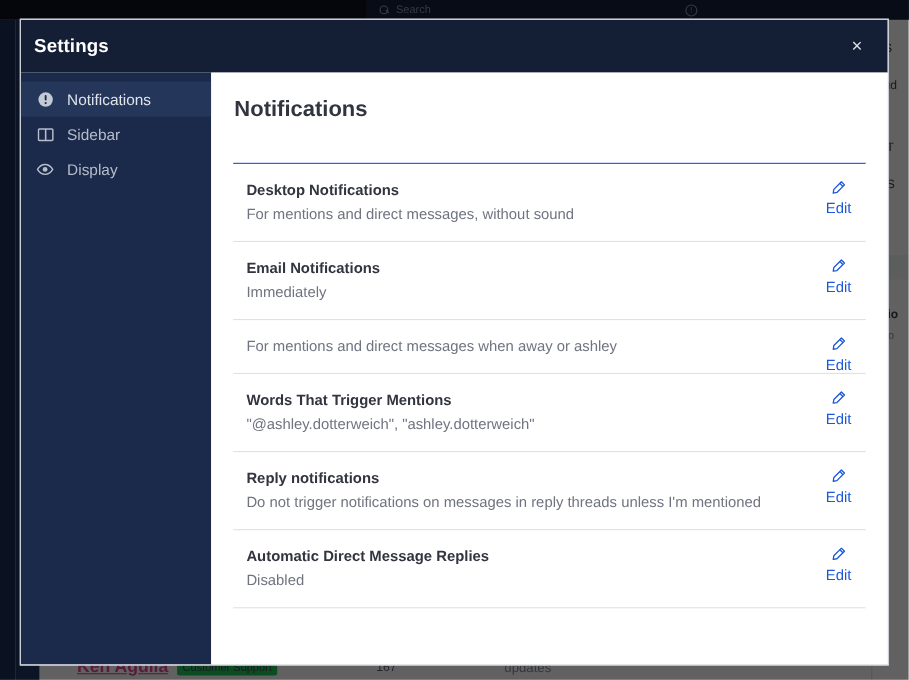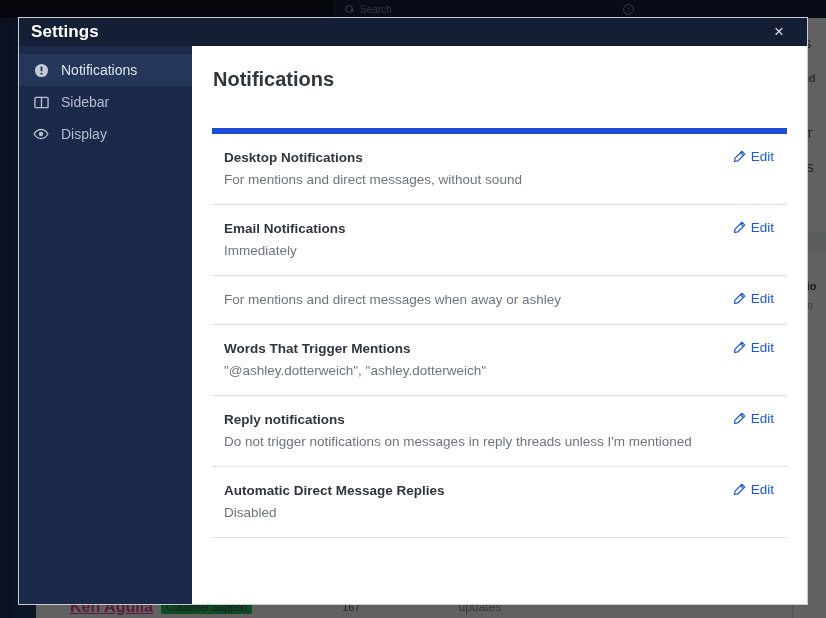--- a/index.html
+++ b/index.html
@@ -139,21 +139,21 @@
     width: 790px;
     height: 588px;
     background: #ffffff;
     border: 1px solid #c9ccd4;
     display: flex;
     flex-direction: column;
     overflow: hidden;
   }
 
   .modal-header {
-    height: 28px;
+    height: 48px;
     flex: none;
     background: #141f35;
     display: flex;
     align-items: center;
     justify-content: space-between;
     padding: 0 16px 0 12px;
   }
   .modal-title {
     font-size: 17px;
     font-weight: bold;
@@ -216,21 +216,21 @@
     padding: 22px 20px 0 20px;
     overflow: hidden;
   }
   .content-title {
     font-size: 20px;
     font-weight: bold;
     color: #32353f;
     padding-left: 1px;
     margin-bottom: 21px;
   }
-  .settings-list { border-top: 6px solid #1d4ed8; margin-top: 37px; }
+  .settings-list { border-top: 1px solid #1d4ed8; margin-top: 37px; }
 
   .setting-row {
     border-bottom: 1px solid #e0e1e4;
     padding: 16px 0 17px 12px;
     position: relative;
   }
   .setting-name {
     font-size: 13.5px;
     font-weight: bold;
     color: #32353f;
@@ -244,20 +244,21 @@
     position: absolute;
     right: 13px;
     top: 15px;
     display: flex;
     align-items: center;
     gap: 5px;
     color: #1c58d9;
     font-size: 13.5px;
     cursor: pointer;
     text-decoration: none;
+    flex-direction: column;
   }
   .edit-pencil { width: 13px; height: 13px; flex: none; }
   .edit-pencil svg { display: block; }
 </style>
 </head>
 <body>
 
 <div id="app-background">
 
   <div class="bg-topbar"></div>

